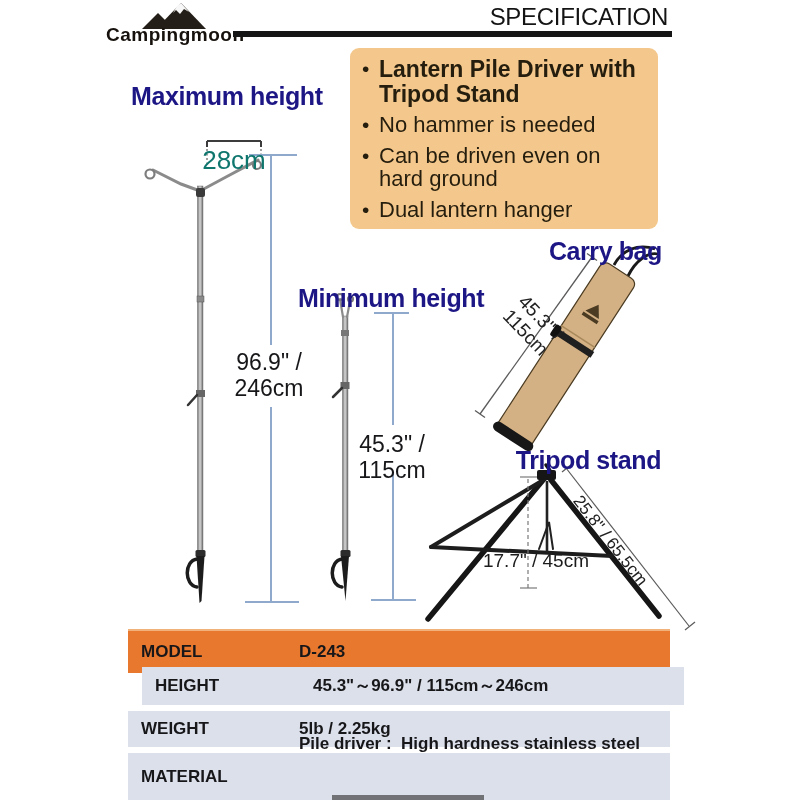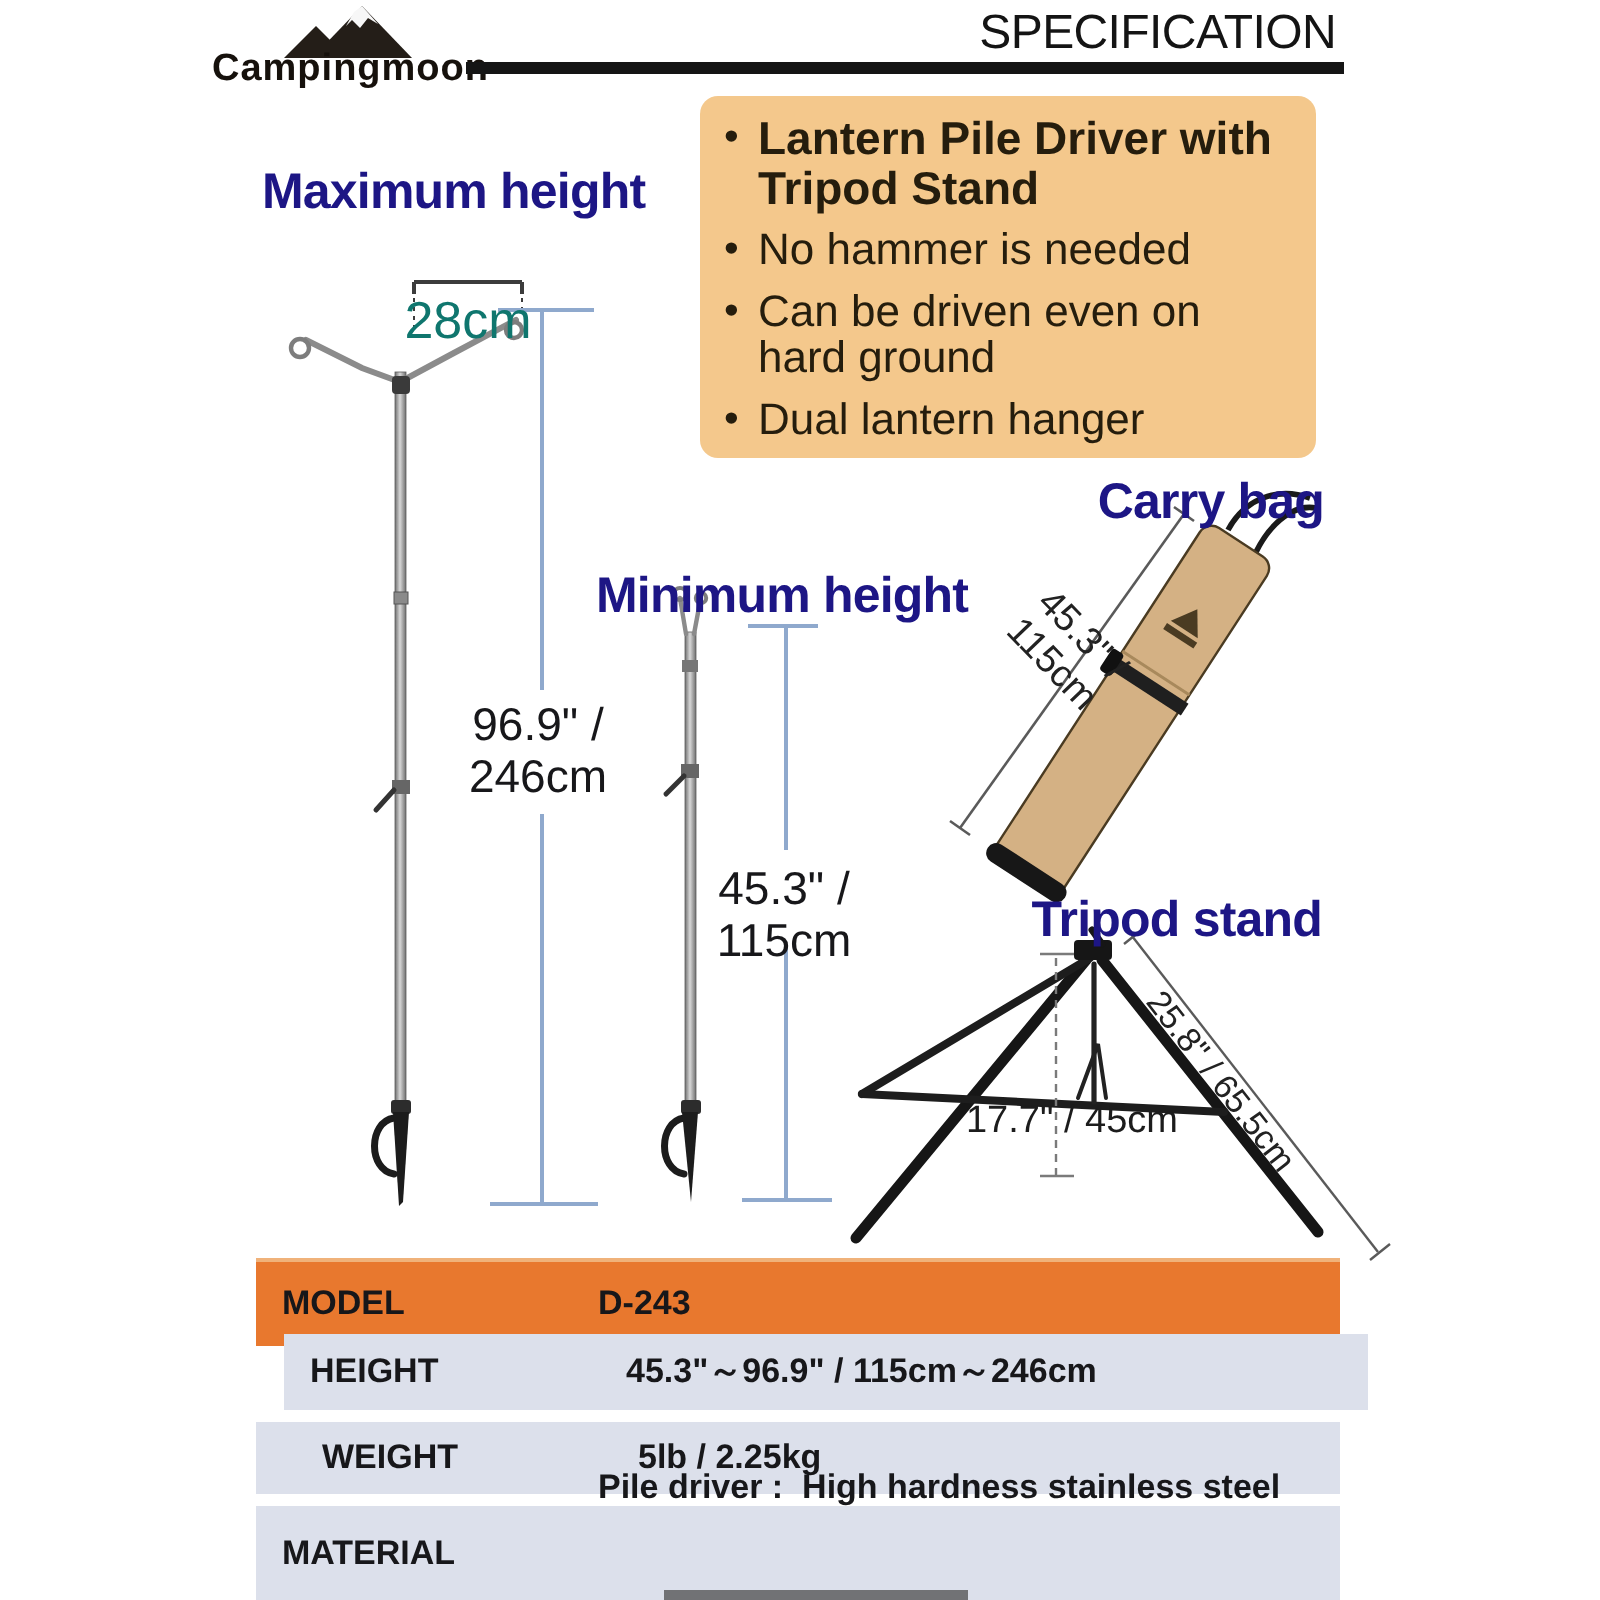--- a/index.html
+++ b/index.html
@@ -40,21 +40,21 @@
                 font-size:19px;color:#1c1c1c;}
   #tripod-h-note{position:absolute;left:452px;top:566px;width:168px;text-align:center;
                 font-size:16.5px;color:#39327a;letter-spacing:-.3px;}
   
   .spec-row{position:absolute;left:128px;width:542px;display:flex;align-items:center;
             background:#dce0eb;color:#17171a;font-weight:bold;font-size:17px;box-sizing:border-box;}
   .spec-row .lbl{width:158px;padding-left:13px;flex:none;}
   .spec-row .val{flex:1;white-space:pre-wrap;line-height:1.28;}
   #row-model{top:629px;height:44px;background:#e8782e;border-top:2px solid #f0b27a;}
   #row-height{top:667px;height:38px;margin-left:14px;}
-  #row-weight{top:711px;height:36px;padding-left:20px;}
+  #row-weight{top:711px;height:36px;}
   #row-material{top:753px;height:47px;}
   #cutoff-bar{position:absolute;left:332px;top:795px;width:152px;height:5px;
               background:#4e4e4e;opacity:.75;}
   #lineart{position:absolute;left:0;top:0;pointer-events:none;}
 </style>
 </head>
 <body>
 
 <div id="canvas">
 

